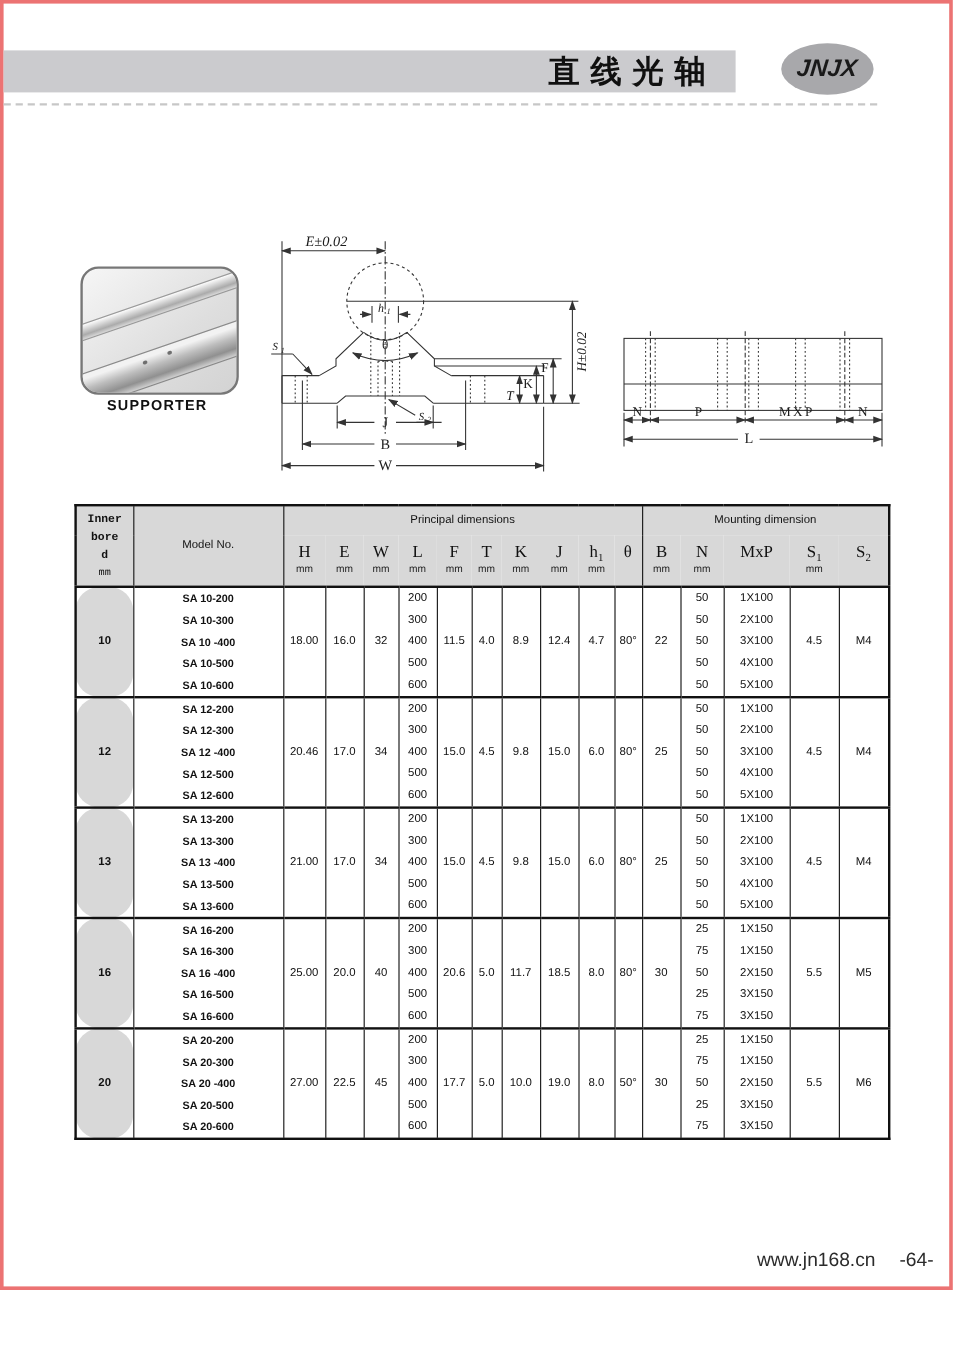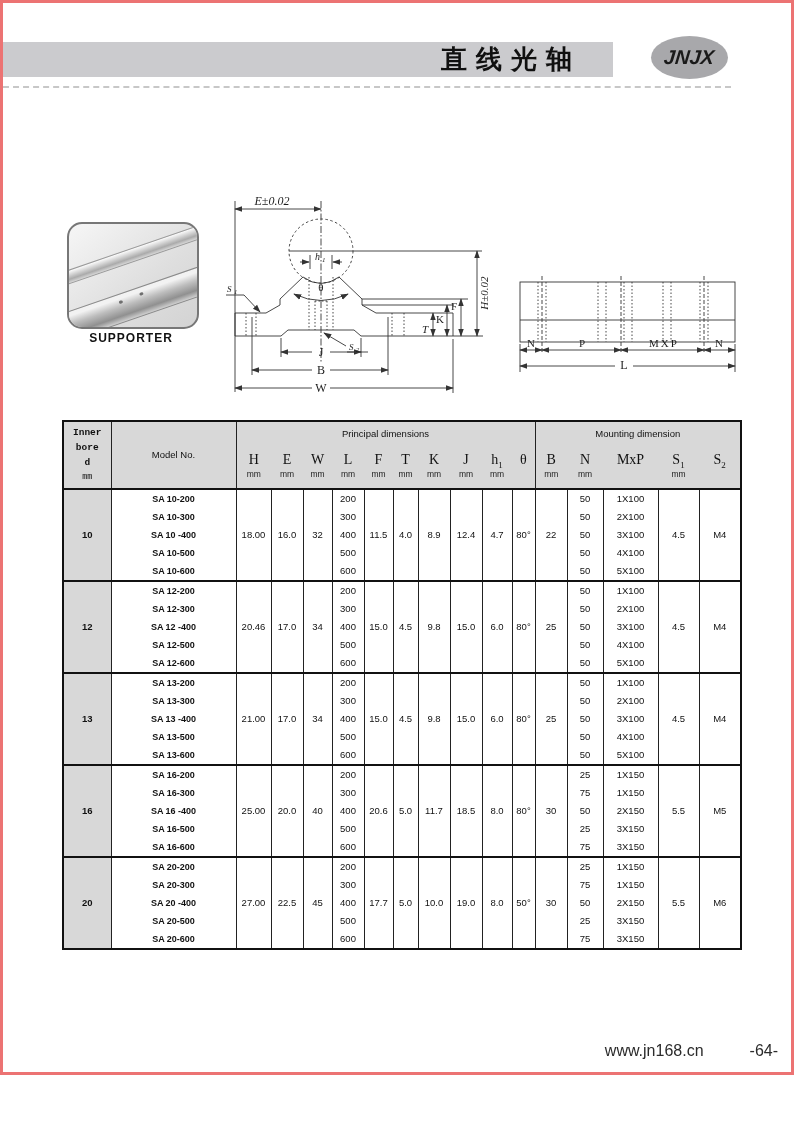--- a/index.html
+++ b/index.html
@@ -2,21 +2,21 @@
 <html><head>
 <meta charset="utf-8">
 <style>
   html,body{margin:0;padding:0;background:#fff;}
   .sheet{position:relative;width:797px;height:1125px;background:#fff;overflow:hidden;
          font-family:"Liberation Sans",sans-serif;color:#111;}
   .frame{position:absolute;left:0;top:0;width:794px;height:1075px;border:3px solid #ec7373;box-sizing:border-box;}
 
   
   .titlebar{position:absolute;left:3px;top:42px;width:610px;height:35px;background:#cbcbce;
-            display:flex;align-items:center;justify-content:flex-end;padding-right:32px;box-sizing:border-box;}
+            display:flex;align-items:center;justify-content:flex-end;padding-right:16px;box-sizing:border-box;}
   .titlebar .t{font-size:26px;font-weight:bold;letter-spacing:9px;color:#101010;font-family:"DejaVu Sans",sans-serif;}
   .logo{position:absolute;left:651px;top:36px;width:77px;height:43px;background:#a8a8ab;border-radius:50%;
         display:flex;align-items:center;justify-content:center;}
   .logo span{font-style:italic;font-weight:bold;font-size:20px;transform:skewX(-6deg);color:#1a1a1a;}
   .divider{position:absolute;left:3px;top:86px;width:728px;border-top:2px dashed #c7c7c7;}
 
   
   .photo{position:absolute;left:67px;top:222px;width:128px;height:103px;border:2px solid #777;border-radius:15px;
          background:linear-gradient(140deg,#f6f6f6,#dedede 60%,#d3d3d3);overflow:hidden;}
   .rail1{position:absolute;left:-18px;top:26px;width:150px;height:12px;
@@ -40,26 +40,26 @@
   .bore-h{border-right:1px solid #222 !important;vertical-align:top;padding-top:3px;font-weight:bold;font-size:9px;}
   .bore-h div{height:15px;line-height:15px;font-family:Liberation Mono, monospace;}
   .bore-h .small{font-size:8.5px;font-weight:normal;}
   .model-h{border-right:1px solid #222 !important;vertical-align:top;padding-top:6px;font-weight:normal;font-size:10px;}
   .grp-h{font-weight:normal;font-size:10px;vertical-align:top;padding-top:6px;height:24px;}
   .sep{border-left:1px solid #222 !important;}
   tr.letters td{height:24px;font-family:"Liberation Serif",serif;font-size:14px;vertical-align:bottom;}
   tr.letters sub{font-size:9px;}
   tr.units td{height:18px;font-size:8.5px;vertical-align:top;color:#222;}
   tr.grp td{border-top:2px solid #111;height:90px;}
-  td.shade{background:#d8d8d8;font-weight:bold;}
+  td.shade{background:#d8d8d8;font-weight:bold;border-radius:20px;}
   td.stack div{height:18px;line-height:18px;}
   td.model{font-weight:bold;font-size:9px;}
 
   .footer{position:absolute;top:1042px;left:0;width:778px;text-align:right;font-size:16px;color:#2b2b2b;}
-  .footer .pg{margin-left:46px;}
+  .footer .pg{margin-left:20px;}
 </style>
 </head>
 <body>
 
 <div class="sheet">
   <div class="frame"></div>
 
   <div class="titlebar">
     <span class="t">直线光轴</span>
   </div>

